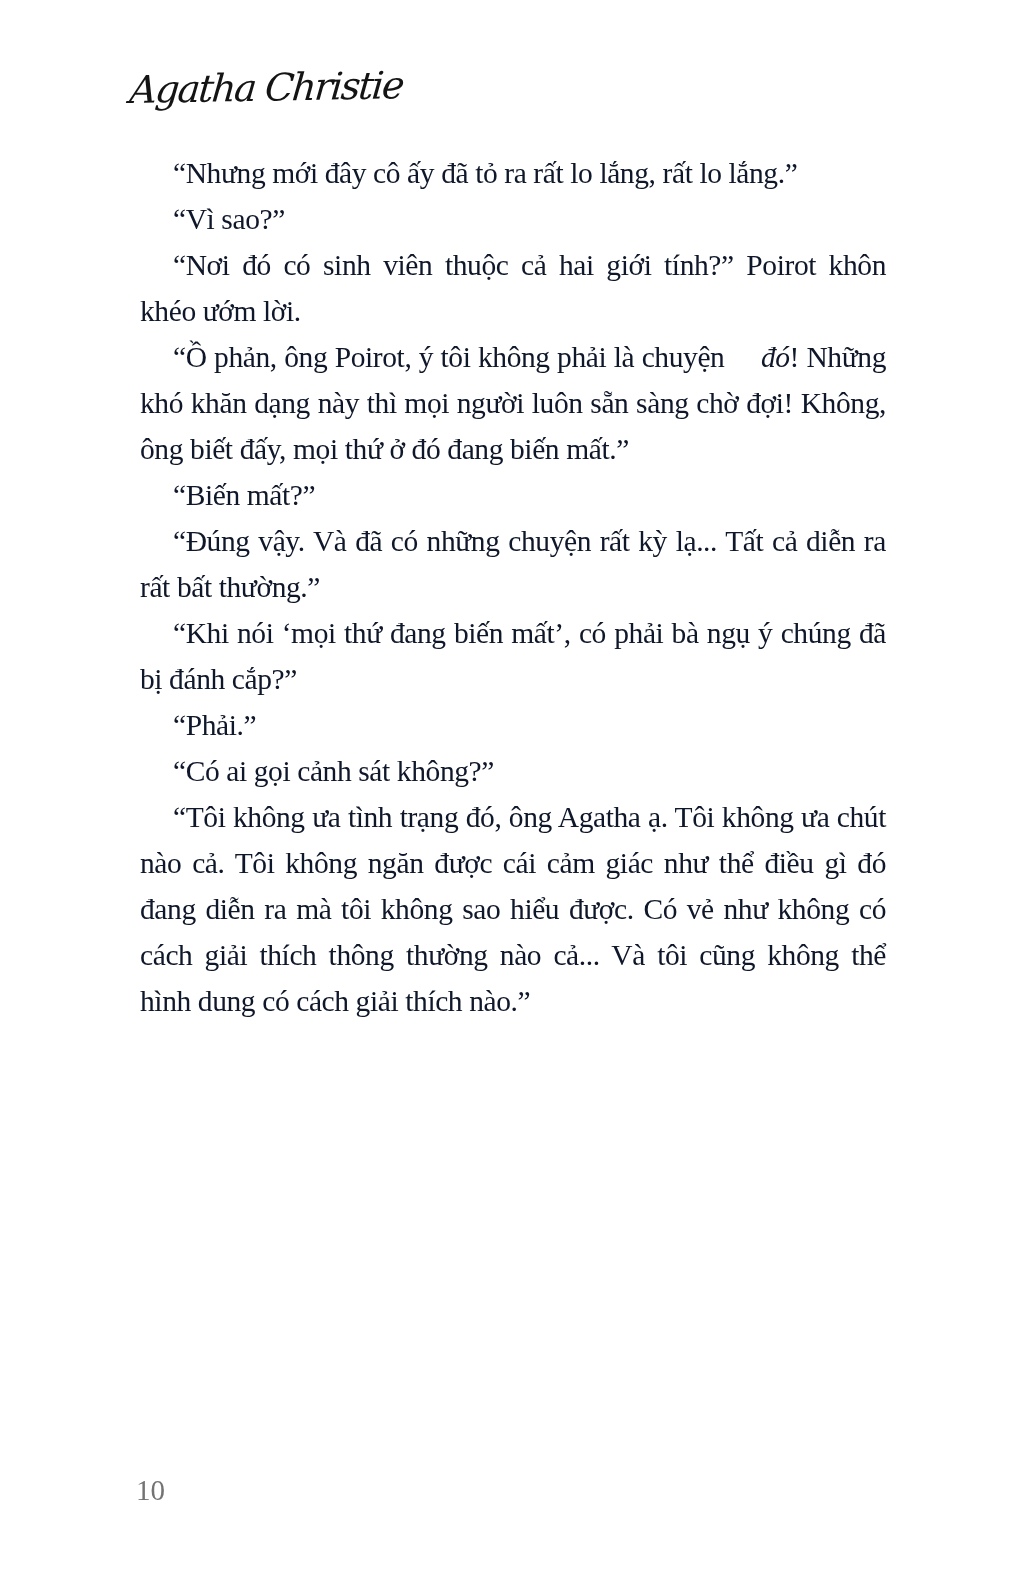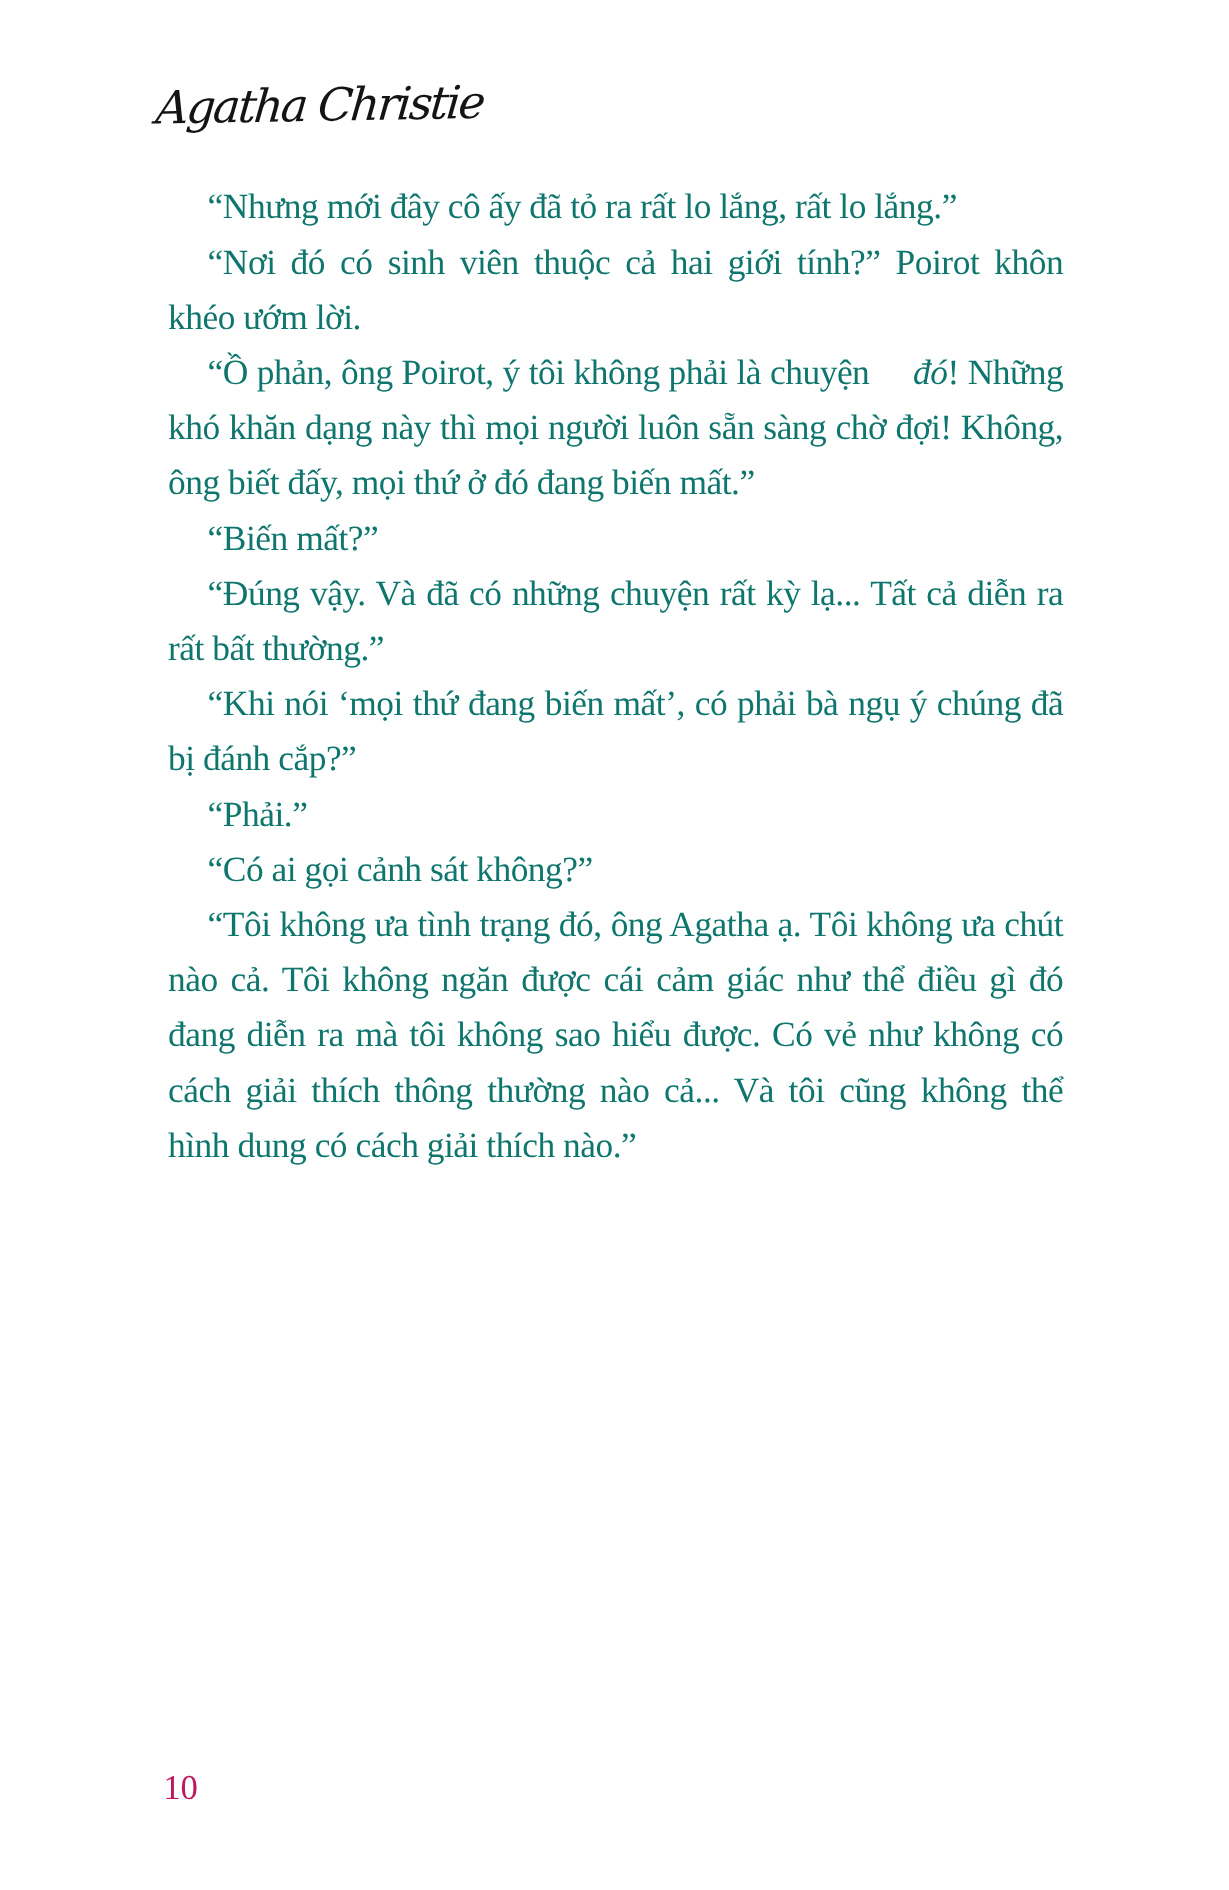--- a/index.html
+++ b/index.html
@@ -31,47 +31,48 @@
   }
   .body-text {
     position: absolute;
     left: 140px;
     top: 150px;
     width: 746px;
     font-size: 29.5px;
     line-height: 46px;
     letter-spacing: -0.4px;
     text-align: justify;
-    color: #0f766e;
+    color: #0f172a;
   }
   .body-text p {
     margin: 0;
     padding: 0;
     text-indent: 33px;
   }
   .body-text .it {
     font-style: italic;
     margin-left: 29px;
   }
   .page-number {
     position: absolute;
     left: 136px;
     top: 1474px;
     font-size: 29px;
-    color: #be185d;
+    color: #737373;
   }
 </style>
 </head>
 <body>
 
 <div class="page">
   <div class="signature">Agatha Christie</div>
 
   <div class="body-text" id="body-text">
       <p><span>“Nhưng mới đây cô ấy đã tỏ ra rất lo lắng, rất lo lắng.”</span></p>
+      <p><span>“Vì sao?”</span></p>
       <p><span>“Nơi đó có sinh viên thuộc cả hai giới tính?” Poirot khôn khéo ướm lời.</span></p>
       <p><span>“Ồ phản, ông Poirot, ý tôi không phải là chuyện </span><span class="it">đó</span><span>! Những khó khăn dạng này thì mọi người luôn sẵn sàng chờ đợi! Không, ông biết đấy, mọi thứ ở đó đang biến mất.”</span></p>
       <p><span>“Biến mất?”</span></p>
       <p><span>“Đúng vậy. Và đã có những chuyện rất kỳ lạ... Tất cả diễn ra rất bất thường.”</span></p>
       <p><span>“Khi nói ‘mọi thứ đang biến mất’, có phải bà ngụ ý chúng đã bị đánh cắp?”</span></p>
       <p><span>“Phải.”</span></p>
       <p><span>“Có ai gọi cảnh sát không?”</span></p>
       <p><span>“Tôi không ưa tình trạng đó, ông Agatha ạ. Tôi không ưa chút nào cả. Tôi không ngăn được cái cảm giác như thể điều gì đó đang diễn ra mà tôi không sao hiểu được. Có vẻ như không có cách giải thích thông thường nào cả... Và tôi cũng không thể hình dung có cách giải thích nào.”</span></p>
     </div>
 

